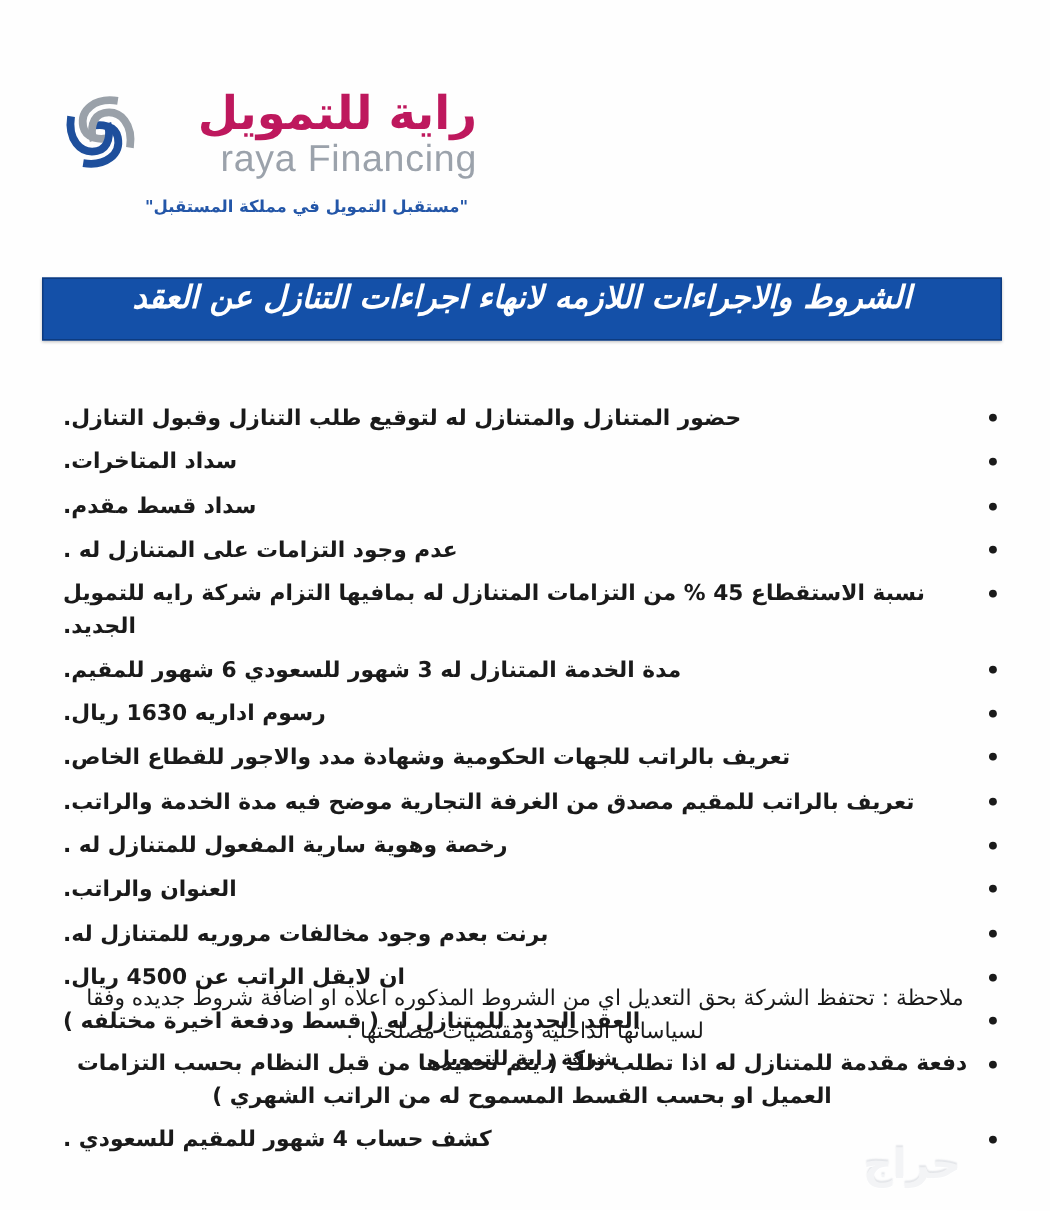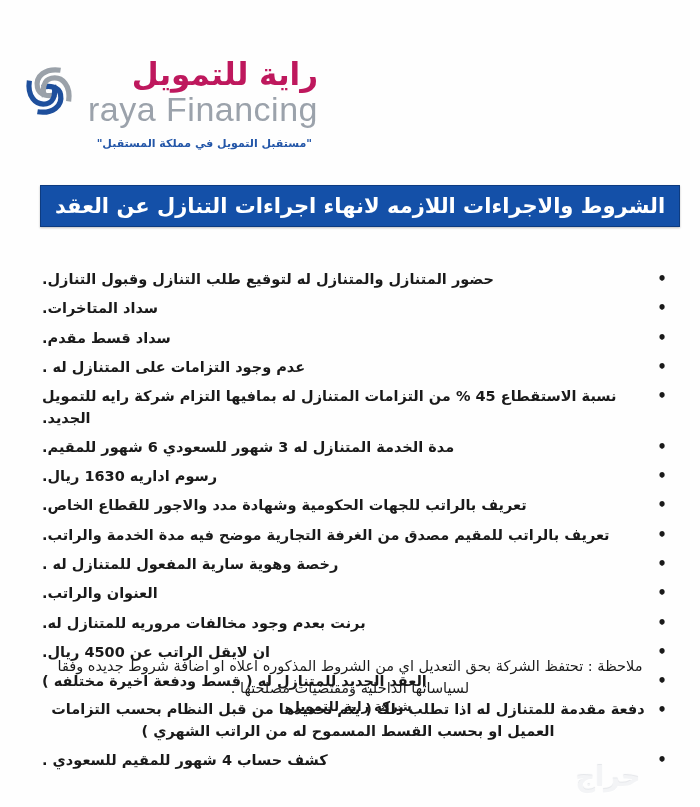--- a/index.html
+++ b/index.html
@@ -62,21 +62,21 @@
   .logo-ar {
     font-size: 31px;
     color: #be185d;
     font-weight: 700;
     letter-spacing: 0px;
     line-height: 1.05;
     white-space: nowrap;
     font-family: "DejaVu Sans", sans-serif;
   }
   .logo-en {
-    font-size: 34px;
+    font-size: 25px;
     color: #9ba2ab;
     font-weight: 400;
     letter-spacing: 0.5px;
     line-height: 1.1;
     direction: ltr;
     text-align: left;
     white-space: nowrap;
     margin-top: 1px;
     font-family: "Liberation Sans", sans-serif;
   }
@@ -88,30 +88,30 @@
     direction: rtl;
     text-align: right;
     white-space: nowrap;
     padding-right: 6px;
   }
 
   
   .title-bar {
     position: absolute;
     top: 185px;
-    left: 40px;
+    left: 28px;
     width: 640px;
     height: 42px;
     background: #1450a8;
     border: 1px solid #0d3b80;
     box-shadow: 0 1px 2px rgba(0,0,0,0.25);
     display: flex;
-    align-items: center;
     justify-content: center;
     box-sizing: border-box;
+    font-style: italic;
   }
   .title-text {
     color: #ffffff;
     font-size: 21px;
     font-weight: 700;
     direction: rtl;
     white-space: nowrap;
     letter-spacing: 0px;
   }
 

